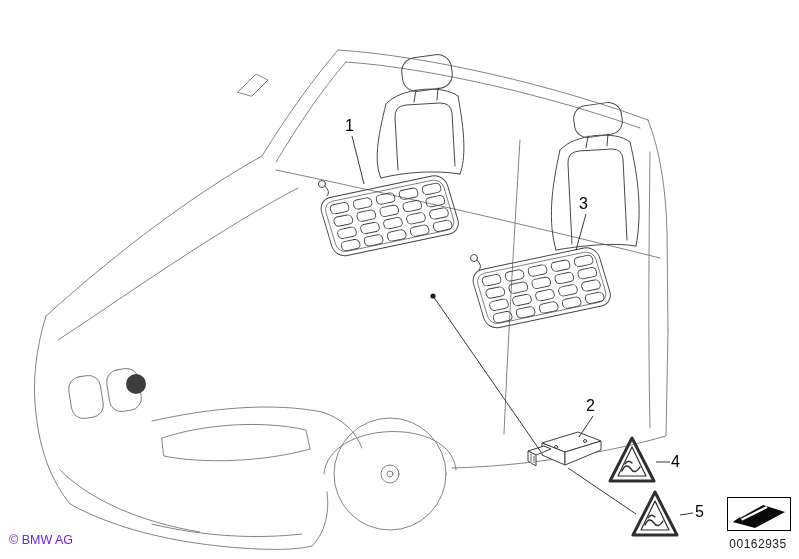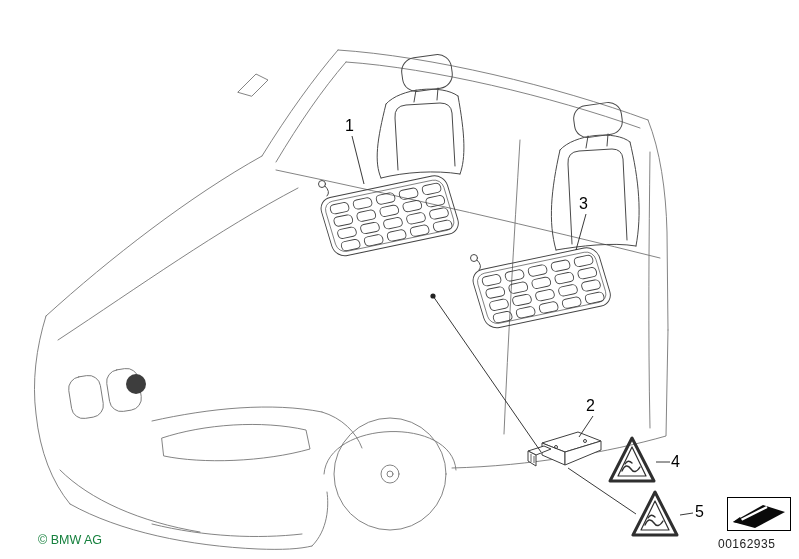--- a/index.html
+++ b/index.html
@@ -14,27 +14,27 @@
   .callout{
     position:absolute;
     font-size:16px;
     color:#000;
     line-height:1;
     cursor:pointer;
     user-select:none;
   }
   .copyright{
     position:absolute;
-    left:38px;top:533px;
-    font-size:12.5px;color:#15803d;
+    left:9px;top:533px;
+    font-size:12.5px;color:#6d28d9;
   }
   .part-number{
     position:absolute;
     left:718px;top:537px;width:80px;
-    text-align:left;
+    text-align:center;
     font-size:12px;color:#222;
     letter-spacing:0.5px;
   }
   .stamp-box{
     position:absolute;
     left:727px;top:497px;
     width:64px;height:34px;
     border:1.3px solid #000;
     box-sizing:border-box;
   }

